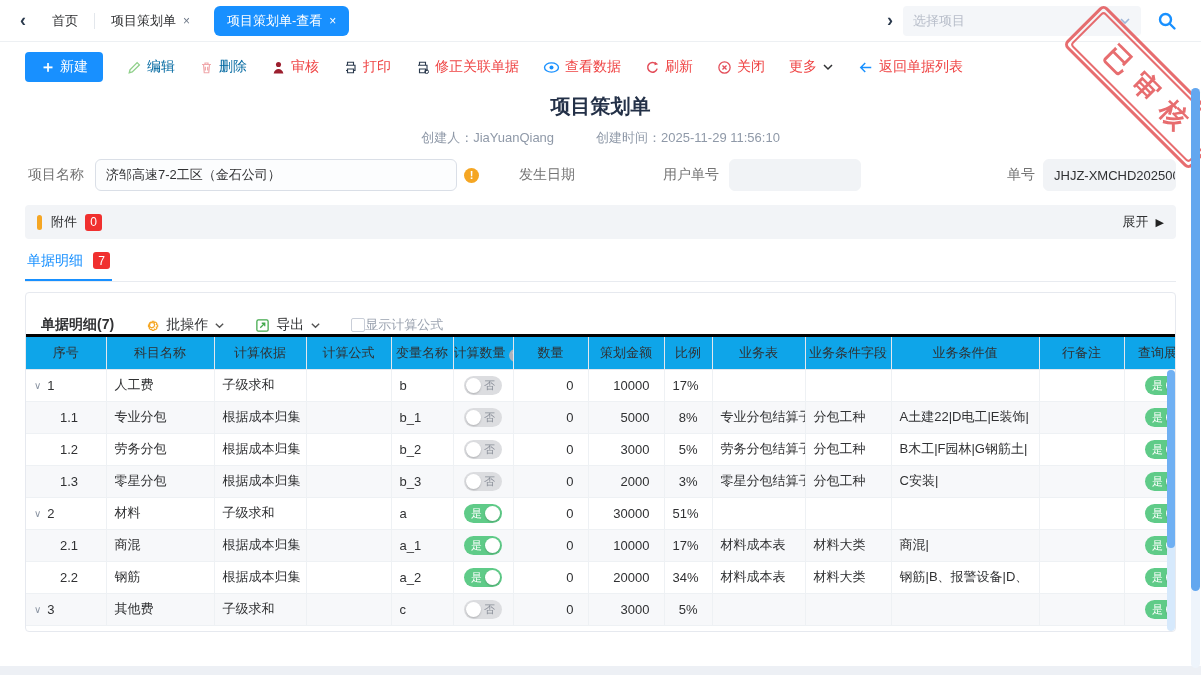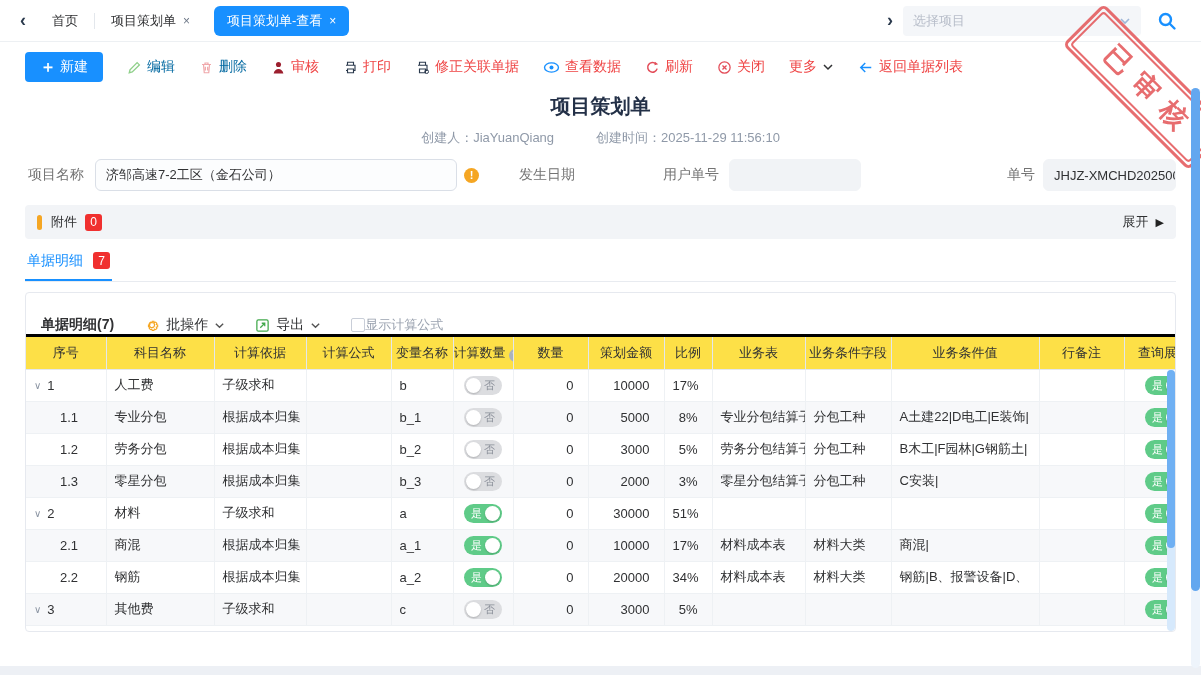--- a/index.html
+++ b/index.html
@@ -58,21 +58,21 @@
   
   .grid-card{margin:10px 25px 0;width:1151px;height:340px;border:1px solid #e6e9ef;border-radius:4px;position:relative;overflow:hidden;background:#fff}
   .grid-toolbar{height:44px;display:flex;align-items:flex-end;gap:30px;padding:0 15px;border-bottom:3px solid #000000}
   .grid-title{font-size:14px;font-weight:bold;color:#303133}
   .grid-act{display:flex;align-items:center;gap:6px;font-size:14px;color:#303133;cursor:pointer;background:none;border:none;font-family:inherit}
   .chk-wrap{display:flex;align-items:center;cursor:pointer}
   .chk{width:14px;height:14px;border:1px solid #c9ced8;border-radius:2px;background:#fff}
   .chk-label{font-size:13px;color:#9aa2af}
 
   table{border-collapse:collapse;table-layout:fixed;width:1178px;font-size:13px;color:#303133}
-  th{height:32px;background:#fde047;font-weight:normal;color:#303133;border-right:1px solid #e3e7ed;border-bottom:1px solid #e3e7ed;text-align:center;white-space:nowrap;overflow:hidden}
+  th{height:32px;background:#0ea5e9;font-weight:normal;color:#303133;border-right:1px solid #e3e7ed;border-bottom:1px solid #e3e7ed;text-align:center;white-space:nowrap;overflow:hidden}
   td{height:32px;border-right:1px solid #eef1f4;border-bottom:1px solid #eef1f4;padding:0 8px;white-space:nowrap;overflow:hidden}
   tbody tr:nth-child(even){background:#f7f8fa}
   td.num{text-align:right;padding-right:14px}
   td.center{text-align:center}
   .seq-cell{display:flex;align-items:center;gap:6px}
   .seq-cell.child{padding-left:26px}
   .tree-caret{color:#8b95a3;font-size:10px}
   .th-help{display:inline-flex;width:13px;height:13px;border-radius:50%;background:#aab2bd;color:#fff;font-size:10px;align-items:center;justify-content:center;vertical-align:-2px;margin-left:3px}
 
   

